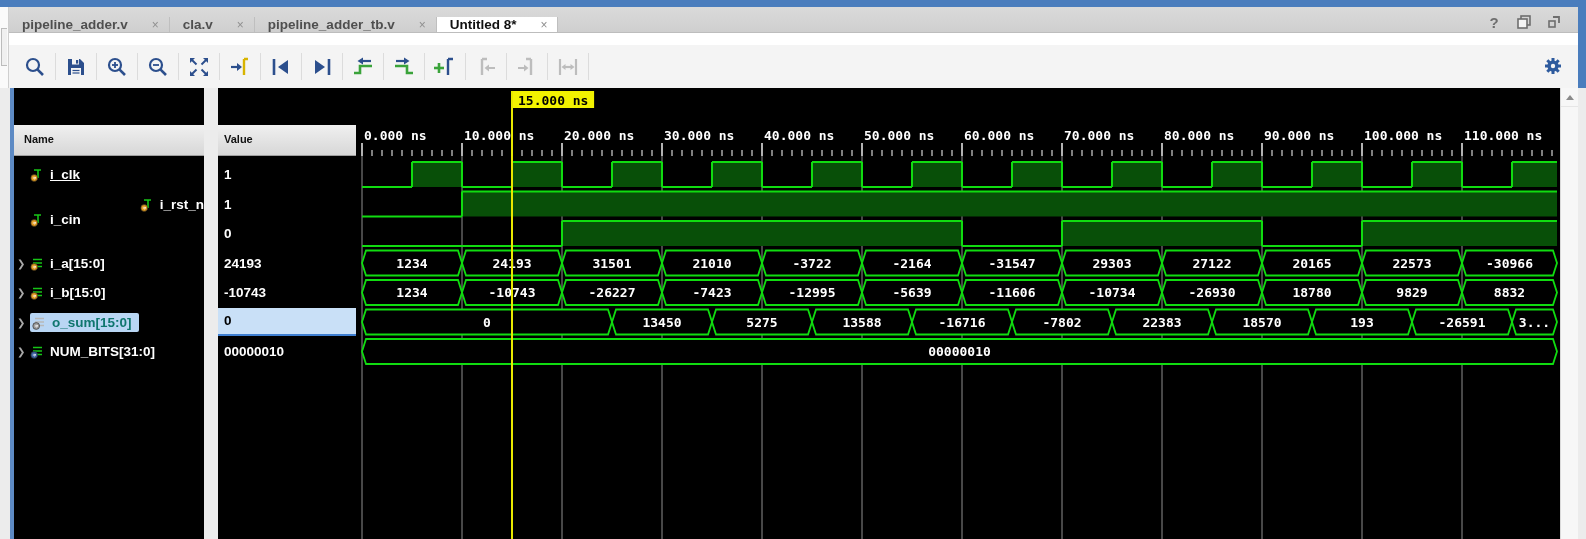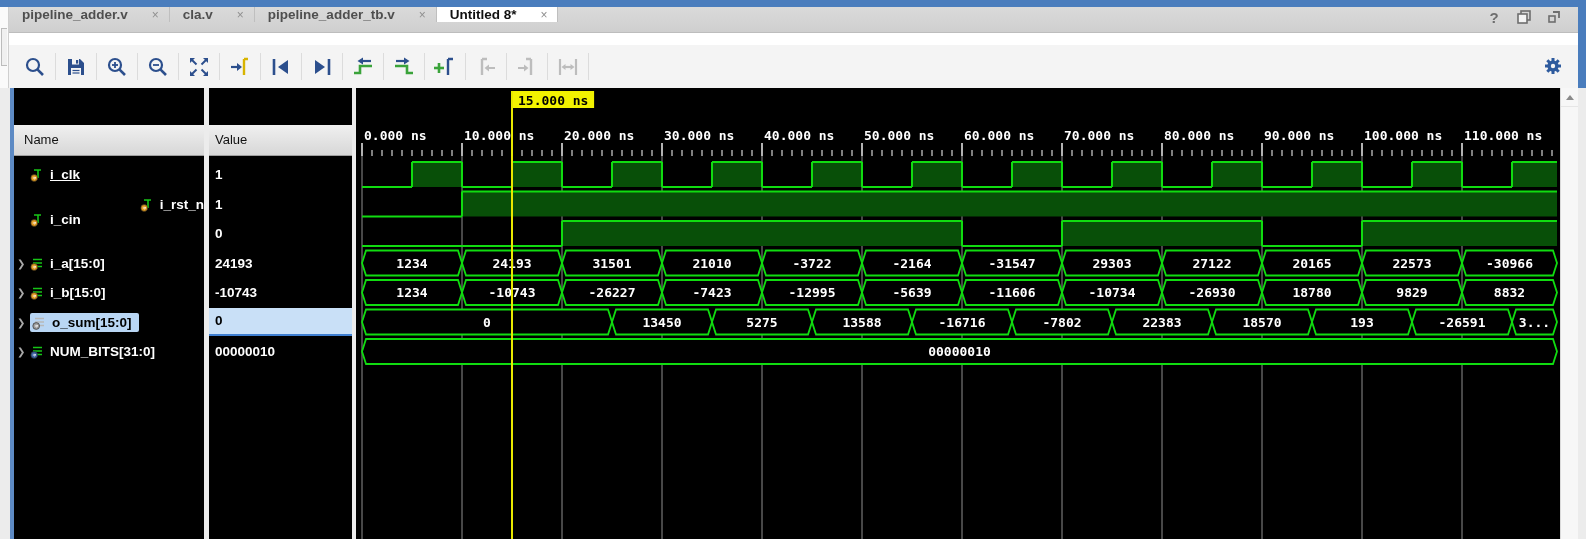--- a/index.html
+++ b/index.html
@@ -6,52 +6,52 @@
   body{width:1586px;height:539px;overflow:hidden;background:#fff;position:relative;
        font-family:"Liberation Sans",sans-serif;-webkit-font-smoothing:antialiased}
 
   .top-border{position:absolute;left:0;top:0;width:1586px;height:7px;background:#4a7dbd}
   .right-border{position:absolute;left:1578px;top:0;width:8px;height:539px;background:#4a7dbd}
   .left-strip{position:absolute;left:0;top:7px;width:9px;height:532px;background:#fafafa;border-right:1px solid #cfcfcf;box-sizing:border-box}
   .dock-mark{position:absolute;left:1px;width:5px;height:36px;border:1px solid #bcbcbc;border-right:none;background:#f0f0f0}
 
   
   .tabbar{position:absolute;left:9px;top:7px;width:1569px;height:26px;background:linear-gradient(#dadada,#cfcfcf);
-          border-bottom:1px solid #bdbdbd;display:flex;align-items:flex-start;box-sizing:border-box}
+          border-bottom:1px solid #bdbdbd;display:flex;align-items:flex-end;box-sizing:border-box}
   .tab{display:flex;align-items:center;padding:0 10px 0 13px;border-right:1px solid #bfbfbf;
        color:#4f4f4f;font-weight:bold;font-size:13.5px;cursor:default}
   .tab.active{background:#fff;color:#101010}
   .tab-close{color:#8f8f8f;font-size:12px;margin-left:24px;font-weight:normal}
   .win-controls{margin-left:auto;display:flex;gap:10px;align-items:center;padding-right:14px;color:#6e6e6e}
   .win-btn{width:20px;height:20px;display:flex;align-items:center;justify-content:center;font-size:15px;font-weight:bold;color:#6e6e6e}
 
   
   .toolbar{position:absolute;left:9px;top:45px;width:1569px;height:43px;background:#f4f4f4;
            display:flex;align-items:center;padding-left:12px;box-sizing:border-box}
   .tb-item{width:28px;height:28px;display:flex;align-items:center;justify-content:center}
   .tb-sep{width:1px;height:27px;background:#dcdcdc;margin:0 6px;flex:none}
   .gear-btn{position:absolute;right:12px;top:8px;width:26px;height:26px;display:flex;align-items:center;justify-content:center}
 
   
   .main{position:absolute;left:0;top:88px;width:1586px;height:451px;background:#ececec}
   .accent{position:absolute;left:10px;top:0;width:4px;height:451px;background:#5d8ac4}
   .panel{position:absolute;top:0;height:451px;background:#000;overflow:hidden}
   #name-panel{left:14px;width:190px}
-  #value-panel{left:209px;width:143px}
+  #value-panel{left:218px;width:143px}
   #wave-panel{left:356px;width:1204px}
   .panel-header{position:absolute;left:0;top:37px;height:31px;width:100%;background:linear-gradient(#f0f0f0,#d7d7d7);
-                border-bottom:1px solid #9e9e9e;color:#111;font-weight:normal;font-size:13px;line-height:29px;box-sizing:border-box}
+                border-bottom:1px solid #9e9e9e;color:#111;font-weight:bold;font-size:11px;line-height:29px;box-sizing:border-box}
   #name-panel .panel-header{padding-left:10px}
   #value-panel .panel-header{padding-left:6px}
 
   .sig-row{position:absolute;left:0;width:100%;height:25px;display:flex;align-items:center;
            color:#fff;font-weight:bold;font-size:13.5px;white-space:nowrap}
   .arrow{width:13px;color:#a9a9a9;font-size:10px;padding-left:3px;flex:none;font-weight:normal}
   .sig-icon{margin:0 5px 0 0;flex:none}
-  .hl{background:#b9d6f4;border-radius:2px;color:#000000;display:flex;align-items:center;padding:2px 7px 2px 2px}
+  .hl{background:#b9d6f4;border-radius:2px;color:#0f766e;display:flex;align-items:center;padding:2px 7px 2px 2px}
   .val-row{position:absolute;left:0;width:100%;height:25px;line-height:25px;color:#fff;
            font-weight:bold;font-size:13.5px;padding-left:6px;box-sizing:border-box}
   .val-row.selected{background:#c9e0f7;border-bottom:2px solid #3f7fd1;color:#000;height:28px;line-height:26px}
 
   
   .scrollbar{position:absolute;left:1560px;top:0;width:18px;height:451px;background:#f7f7f7;border-left:1px solid #dadada;box-sizing:border-box}
   .sb-btn{height:18px;display:flex;align-items:center;justify-content:center;border-bottom:1px solid #e6e6e6}
   .sb-chevron{width:0;height:0;border-left:4px solid transparent;border-right:4px solid transparent;border-bottom:5px solid #8a8a8a}
 
   svg text{user-select:none}

